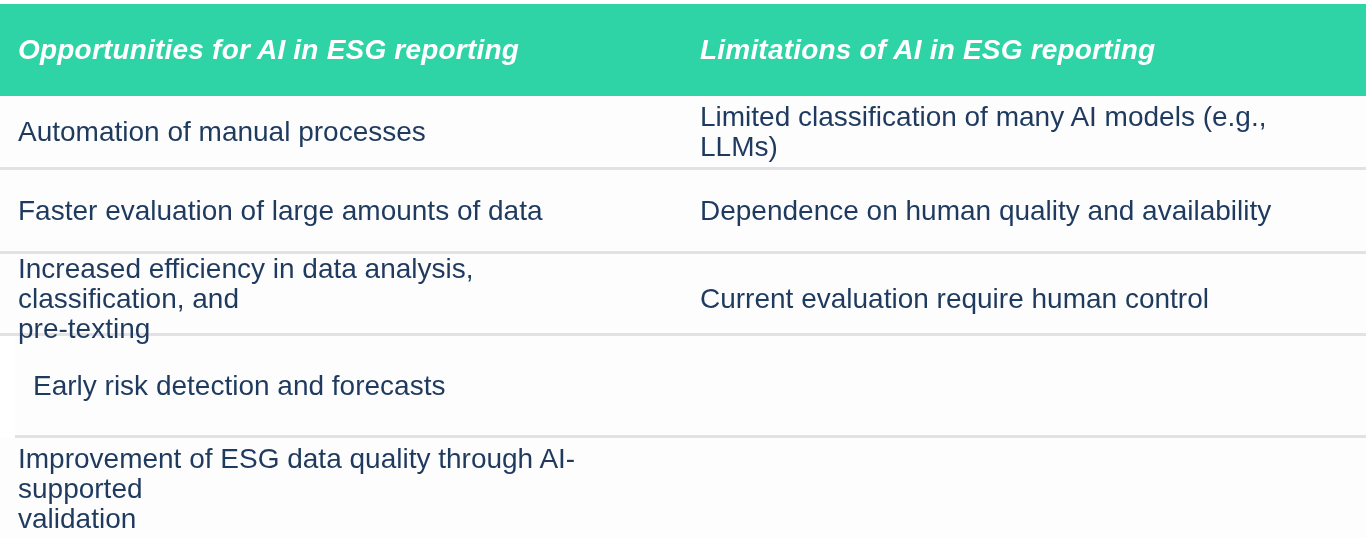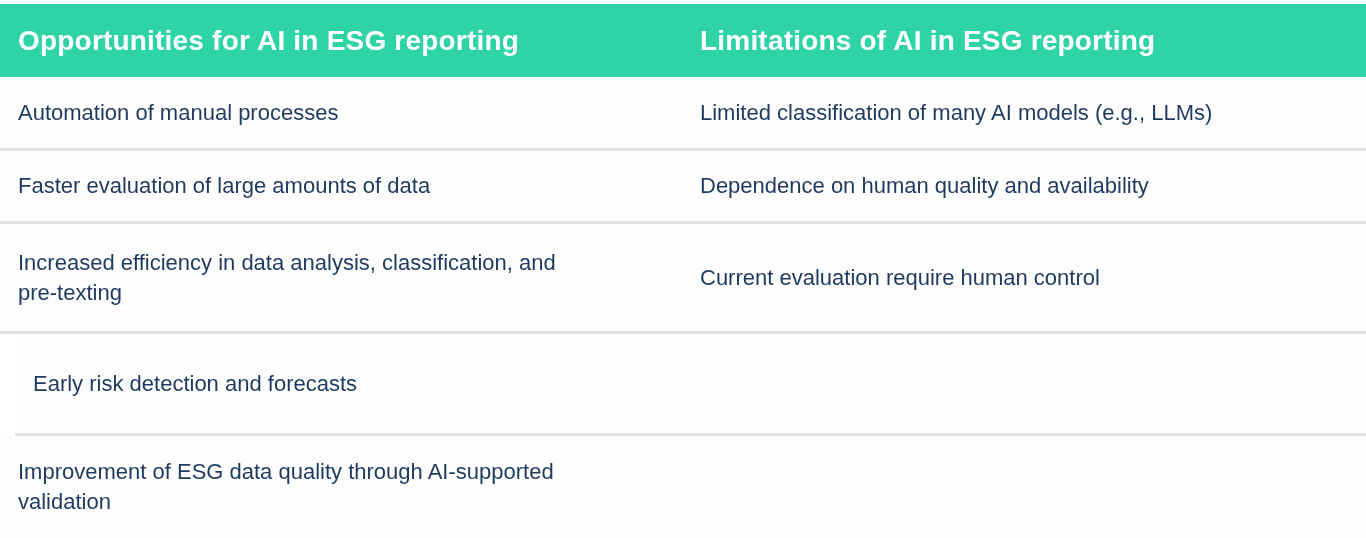--- a/index.html
+++ b/index.html
@@ -23,44 +23,45 @@
     padding-top: 4px;
     overflow: hidden;
   }
   .grid-row {
     display: grid;
     grid-template-columns: 683px 1fr;
     width: 100%;
   }
   .header-row {
     background: var(--header-bg);
-    height: 73px;
+    height: 92px;
+    font-style: italic;
   }
   .header-cell {
     display: flex;
     align-items: center;
     color: var(--header-text);
     font-size: 28px;
     font-weight: 700;
     letter-spacing: 0.2px;
   }
   .body-row {
     background: var(--row-bg);
     border-bottom: 3px solid var(--divider);
   }
   .row-1 { height: 74px; }
-  .row-2 { height: 73px; }
-  .row-3 { height: 110px; }
+  .row-2 { height: 84px; }
+  .row-3 { height: 82px; }
   .row-4 { height: 102px; margin-left: 15px; }
   .row-5 { height: 105px; }
   .body-cell {
     display: flex;
     align-items: center;
     color: var(--body-text);
-    font-size: 22px;
+    font-size: 28px;
     line-height: 30px;
     white-space: pre-line;
   }
   .cell-left  { padding-left: 18px; padding-right: 45px; }
   .cell-right { padding-left: 17px; padding-right: 30px; }
 </style>
 </head>
 <body>
 
 <div class="page">

